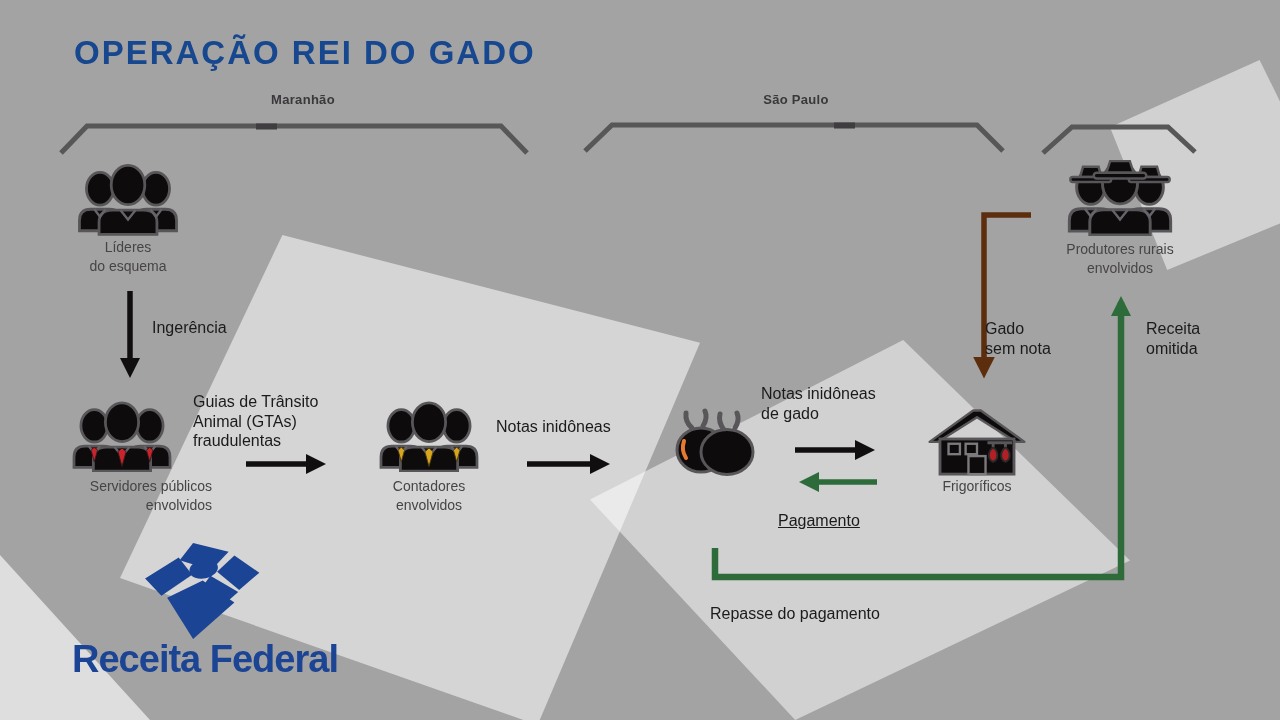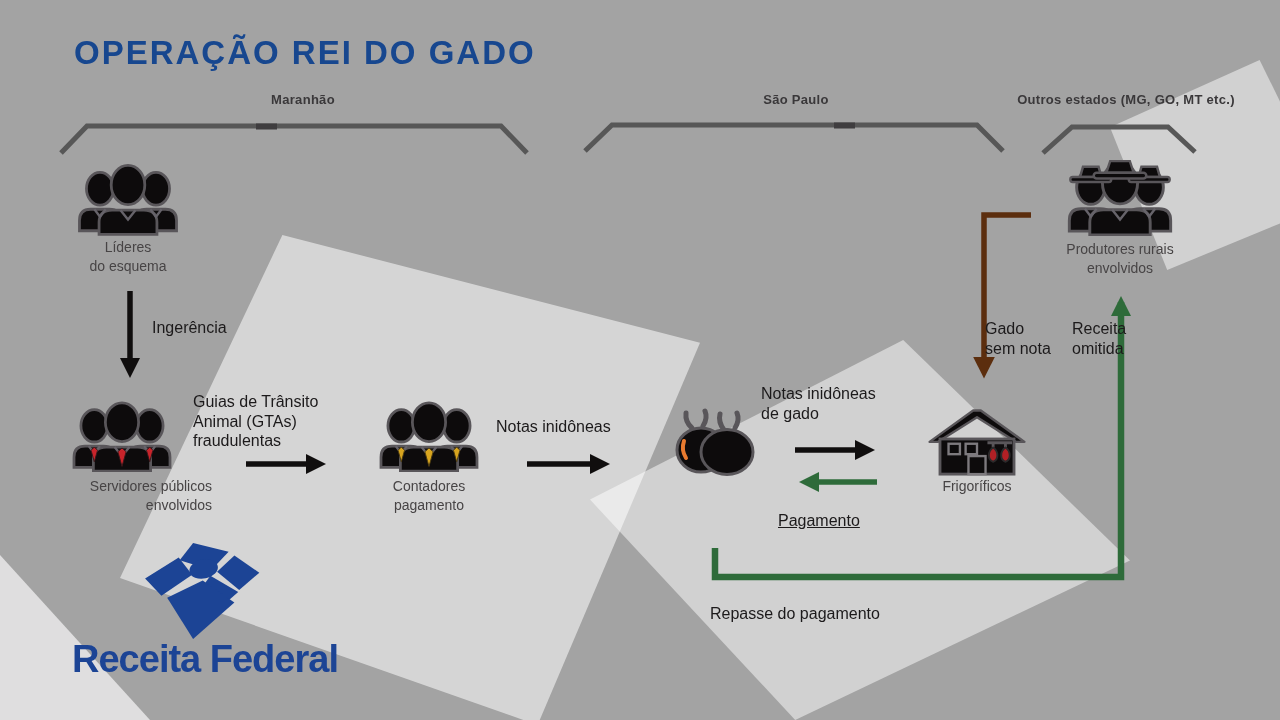--- a/index.html
+++ b/index.html
@@ -58,21 +58,20 @@
         <path d="M29,77 L29,64 Q29,51 43,51 L77,51 Q91,51 91,64 L91,77 Z"></path>
         <path d="M24,50 L30,58 L36,50 M84,50 L90,58 L96,50 M52,51 L60,61 L68,51" fill="none" stroke="#66636a" stroke-width="2.5"></path>
       </g>
     </defs>
   </svg>
 
   <div id="title" class="abs">OPERAÇÃO REI DO GADO</div>
 
   <div class="abs region-label" style="left:228px;top:92px;width:150px;">Maranhão</div>
   <div class="abs region-label" style="left:721px;top:92px;width:150px;">São Paulo</div>
-  <div class="abs region-label" style="left:996px;top:92px;width:260px;">Outros estados (MG, GO, MT etc.)</div>
 
   <svg id="overlay" width="1280" height="720" viewBox="0 0 1280 720">
     <defs>
       <marker id="ah-black" viewBox="0 0 10 10" refX="7" refY="5" markerWidth="20" markerHeight="20" markerUnits="userSpaceOnUse" orient="auto">
           <path d="M0,0 L10,5 L0,10 Z" fill="#100e0e"></path>
         </marker>
       <marker id="ah-green" viewBox="0 0 10 10" refX="7" refY="5" markerWidth="20" markerHeight="20" markerUnits="userSpaceOnUse" orient="auto">
           <path d="M0,0 L10,5 L0,10 Z" fill="#2e6b3a"></path>
         </marker>
       <marker id="ah-brown" viewBox="0 0 10 10" refX="7" refY="5" markerWidth="22" markerHeight="22" markerUnits="userSpaceOnUse" orient="auto">
@@ -153,36 +152,36 @@
     <path d="M61,43 L87,43 M67,43 L67,48 M80,43 L80,48" stroke="#59565a" stroke-width="3" fill="none"></path>
     <path d="M67,48 C61,52 61,61 67,63 C73,61 73,52 67,48 Z" fill="#b22025" stroke="#2c2a2b" stroke-width="2"></path>
     <path d="M80,48 C74,52 74,61 80,63 C86,61 86,52 80,48 Z" fill="#b22025" stroke="#2c2a2b" stroke-width="2"></path>
   </svg>
 
   <div class="abs node-label pre" style="left:60px;top:238px;width:136px;">Líderes
 do esquema</div>
   <div class="abs node-label pre" style="left:32px;top:477px;width:180px;text-align:right;">Servidores públicos
 envolvidos</div>
   <div class="abs node-label pre" style="left:349px;top:477px;width:160px;">Contadores
-pagamento</div>
+envolvidos</div>
   <div class="abs node-label" style="left:907px;top:477px;width:140px;">Frigoríficos</div>
   <div class="abs node-label pre" style="left:1035px;top:240px;width:170px;">Produtores rurais
 envolvidos</div>
 
   <div class="abs flow-label" style="left:152px;top:318px;text-align:left;">Ingerência</div>
   <div class="abs flow-label pre" style="left:193px;top:392px;width:180px;">Guias de Trânsito
 Animal (GTAs)
 fraudulentas</div>
   <div class="abs flow-label" style="left:496px;top:417px;width:160px;">Notas inidôneas</div>
   <div class="abs flow-label pre" style="left:761px;top:384px;width:160px;">Notas inidôneas
 de gado</div>
   <div class="abs flow-label" style="left:778px;top:511px;width:120px;text-decoration:underline;">Pagamento</div>
   <div class="abs flow-label pre" style="left:985px;top:319px;width:110px;">Gado
 sem nota</div>
-  <div class="abs flow-label pre" style="left:1072px;top:319px;width:110px;">Receita
+  <div class="abs flow-label pre" style="left:1146px;top:319px;width:110px;">Receita
 omitida</div>
   <div class="abs flow-label" style="left:710px;top:604px;width:260px;">Repasse do pagamento</div>
 
   <svg class="abs" style="left:135px;top:543px;" width="145" height="96" viewBox="0 0 150 100">
     <g fill="#1c4495">
       <polygon points="60,0 97,9 79,28 46,18"></polygon>
       <polygon points="103,13 129,31 108,49 85,30"></polygon>
       <polygon points="10,37 45,15 59,33 27,55"></polygon>
       <polygon points="78,34 107,51 90,66 68,48"></polygon>
       <polygon points="33,57 70,39 103,62 60,100"></polygon>

